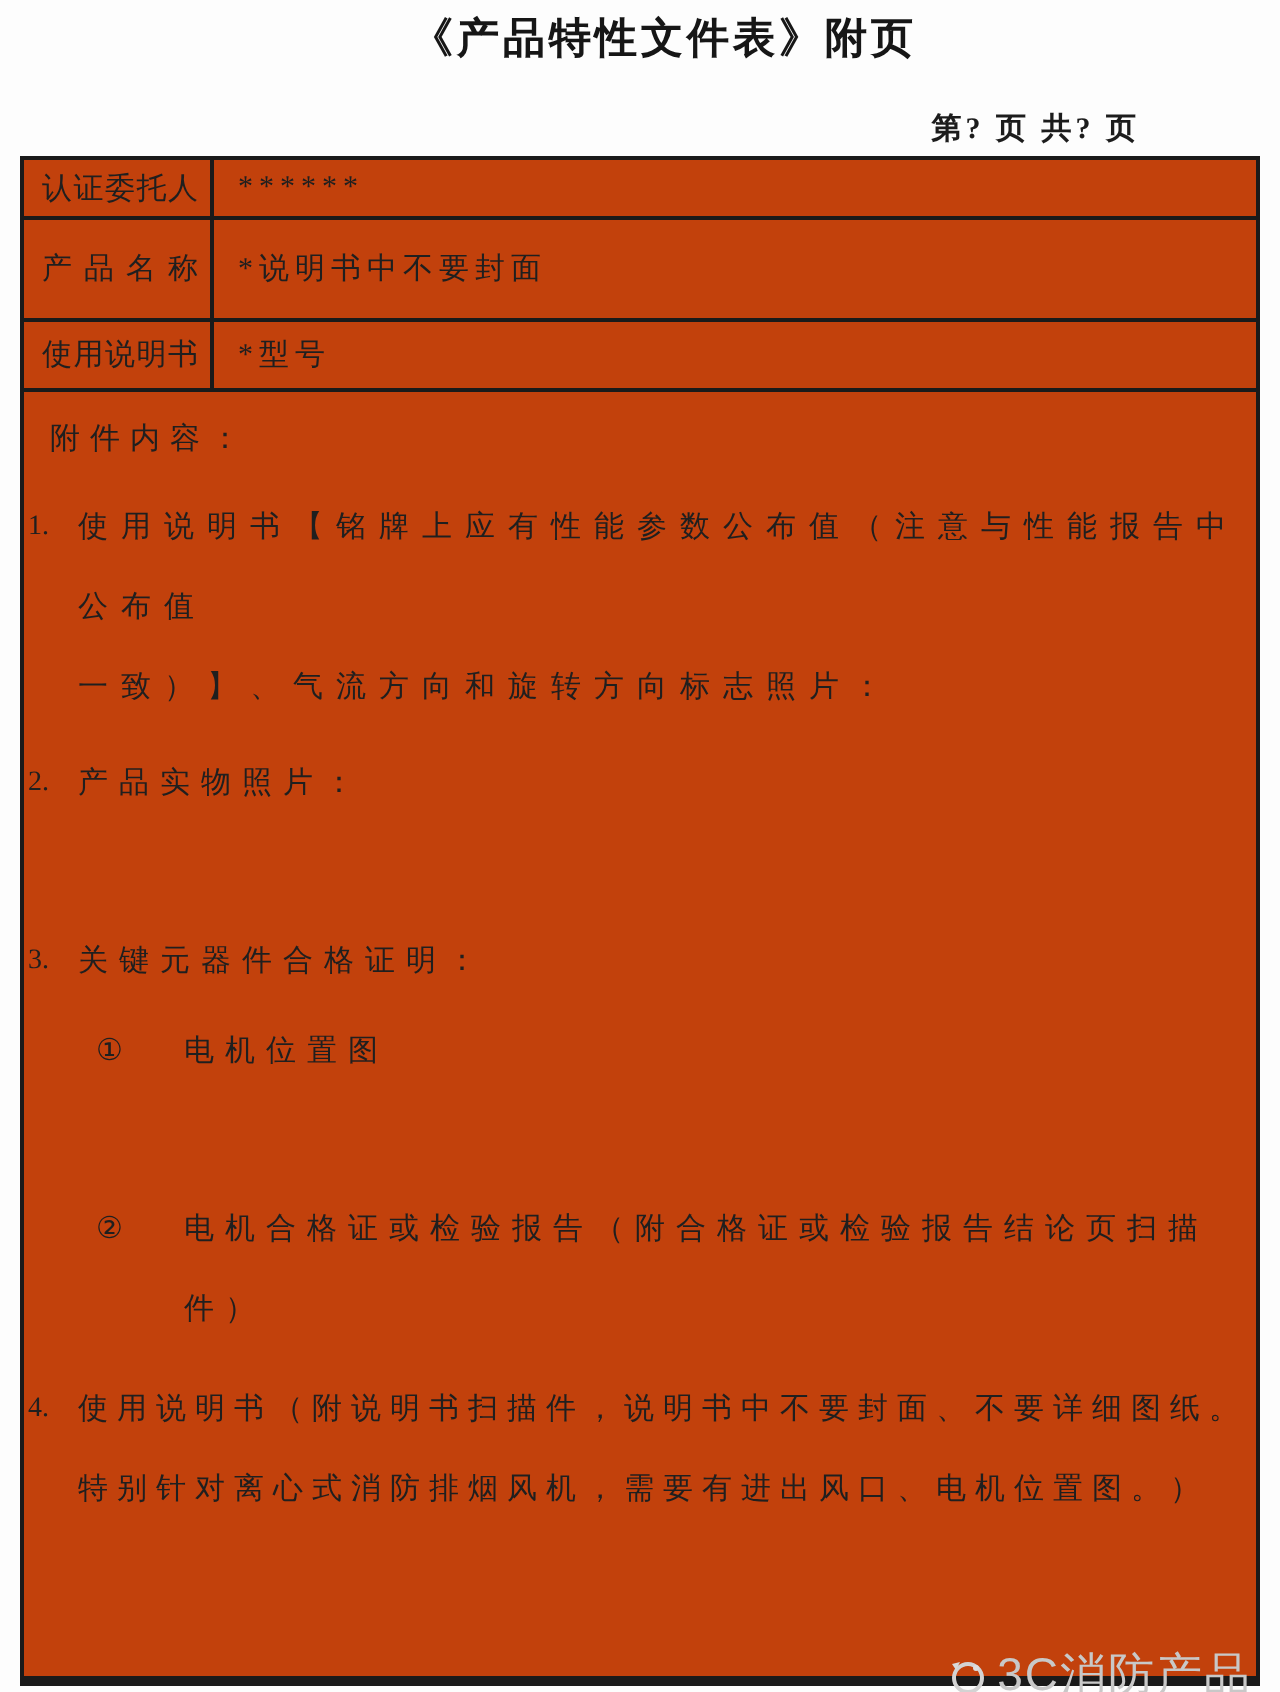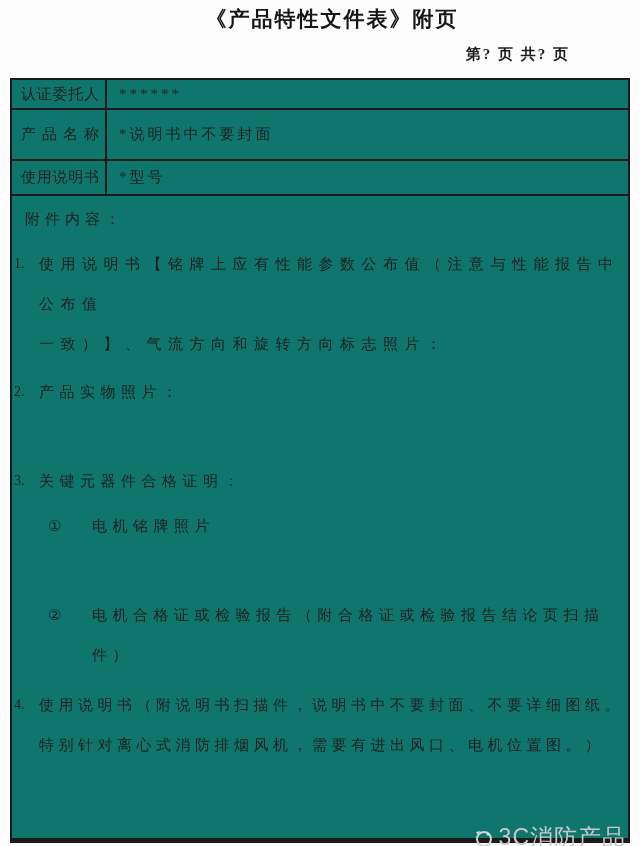--- a/index.html
+++ b/index.html
@@ -14,32 +14,32 @@
   }
   .doc-title {
     position: absolute; top: 5px; left: 0; width: 640px;
     text-align: center;
     font-size: 21px; font-weight: bold;
     letter-spacing: 2px;
     color: #161616;
     margin-left: 12px;
   }
   .page-indicator {
-    position: absolute; top: 45px; left: 0; width: 640px;
+    position: absolute; top: 55px; left: 0; width: 640px;
     text-align: right; padding-right: 70px;
     font-size: 15px; font-weight: bold;
     letter-spacing: 2px;
     color: #1c1c1c;
   }
   .form-table {
     position: absolute; left: 10px; top: 78px;
     width: 620px; height: 765px;
     border: 2px solid #1a1a1a;
     border-bottom-width: 5px;
-    background: #0f766e;
+    background: #c2410c;
   }
   .info-row {
     display: flex;
     border-bottom: 2px solid #1a1a1a;
     align-items: stretch;
   }
   .info-row.r1 { height: 30px; }
   .info-row.r2 { height: 51px; }
   .info-row.r3 { height: 35px; }
   .info-label {
@@ -152,21 +152,21 @@
     <div class="att-item" style="top:265px">
       <span class="item-no">3.</span>
       <div class="item-body">
         <div class="ls-b">关键元器件合格证明：</div>
       </div>
     </div>
 
     <div class="att-item sub" style="top:310px">
       <span class="item-no">①</span>
       <div class="item-body">
-        <div class="ls-b">电机铭牌照片</div>
+        <div class="ls-b">电机位置图</div>
       </div>
     </div>
 
     <div class="att-item sub" style="top:399px">
       <span class="item-no">②</span>
       <div class="item-body">
         <div class="ls-b">电机合格证或检验报告（附合格证或检验报告结论页扫描件）</div>
       </div>
     </div>
 

